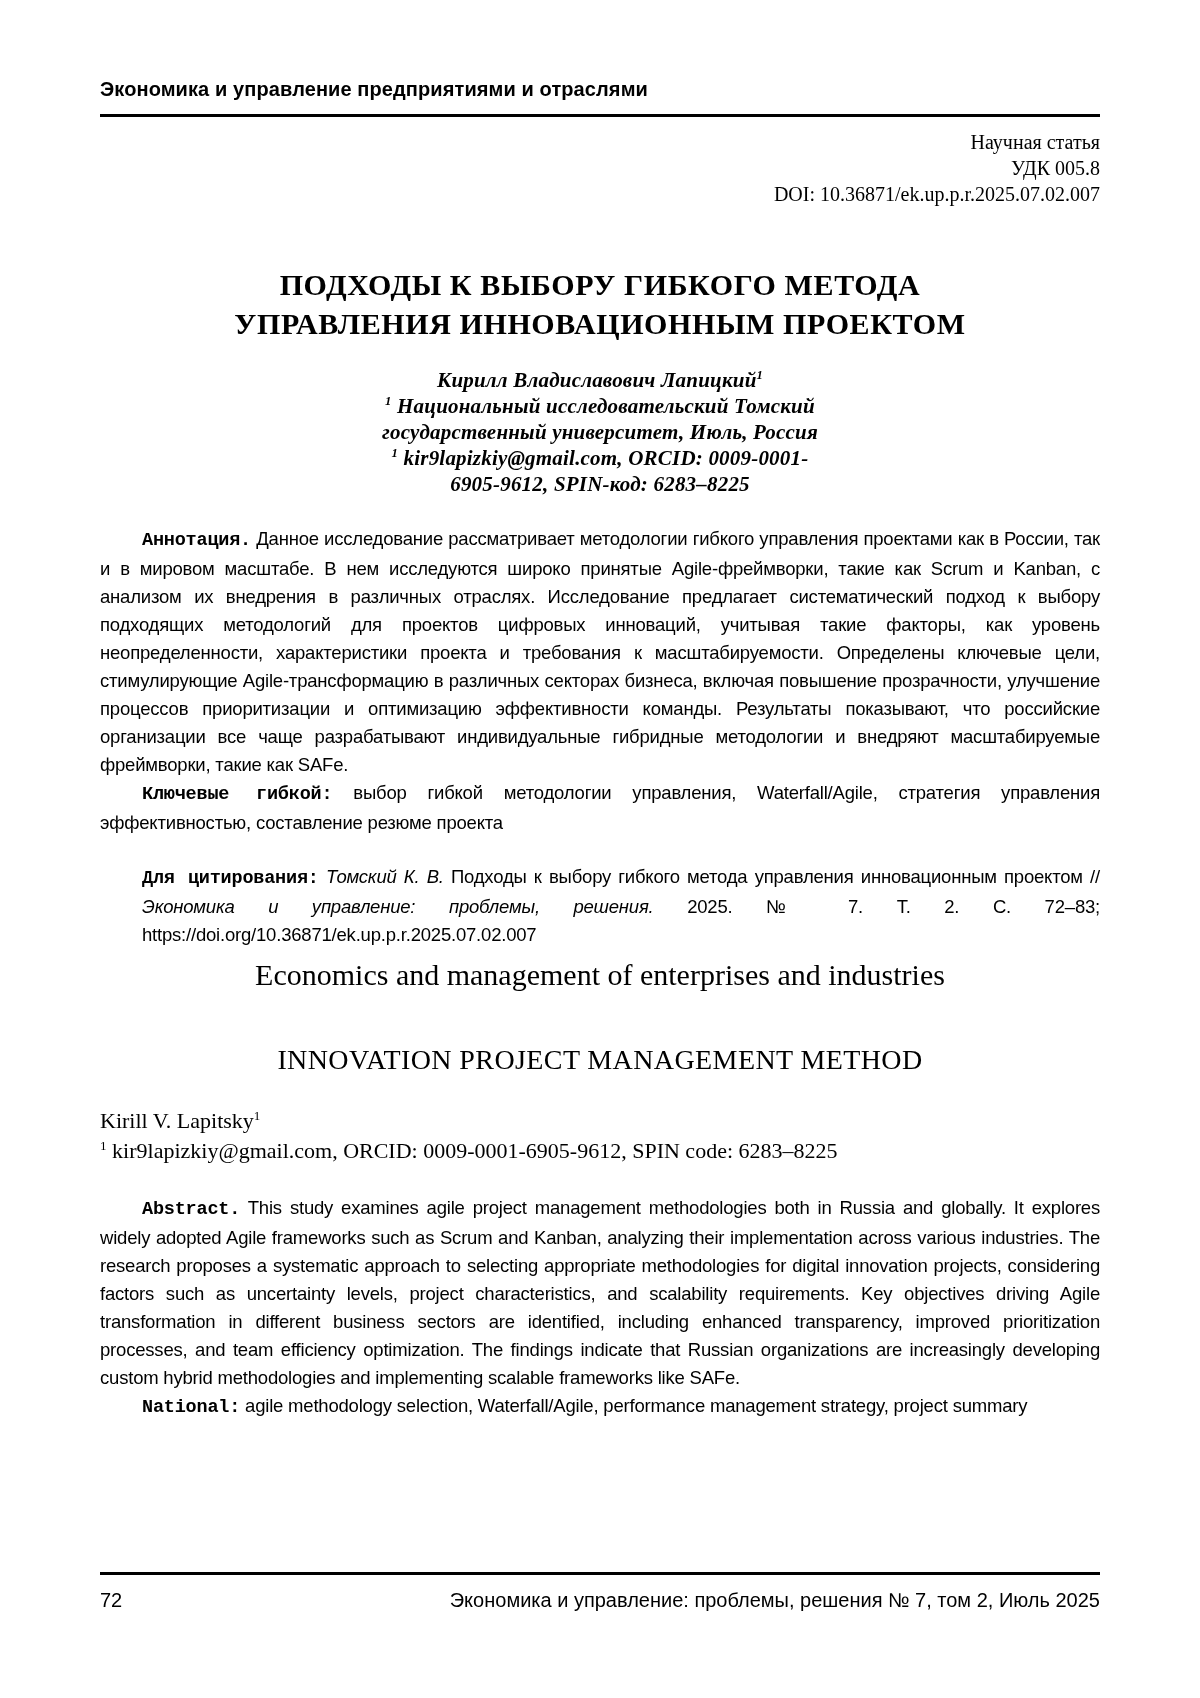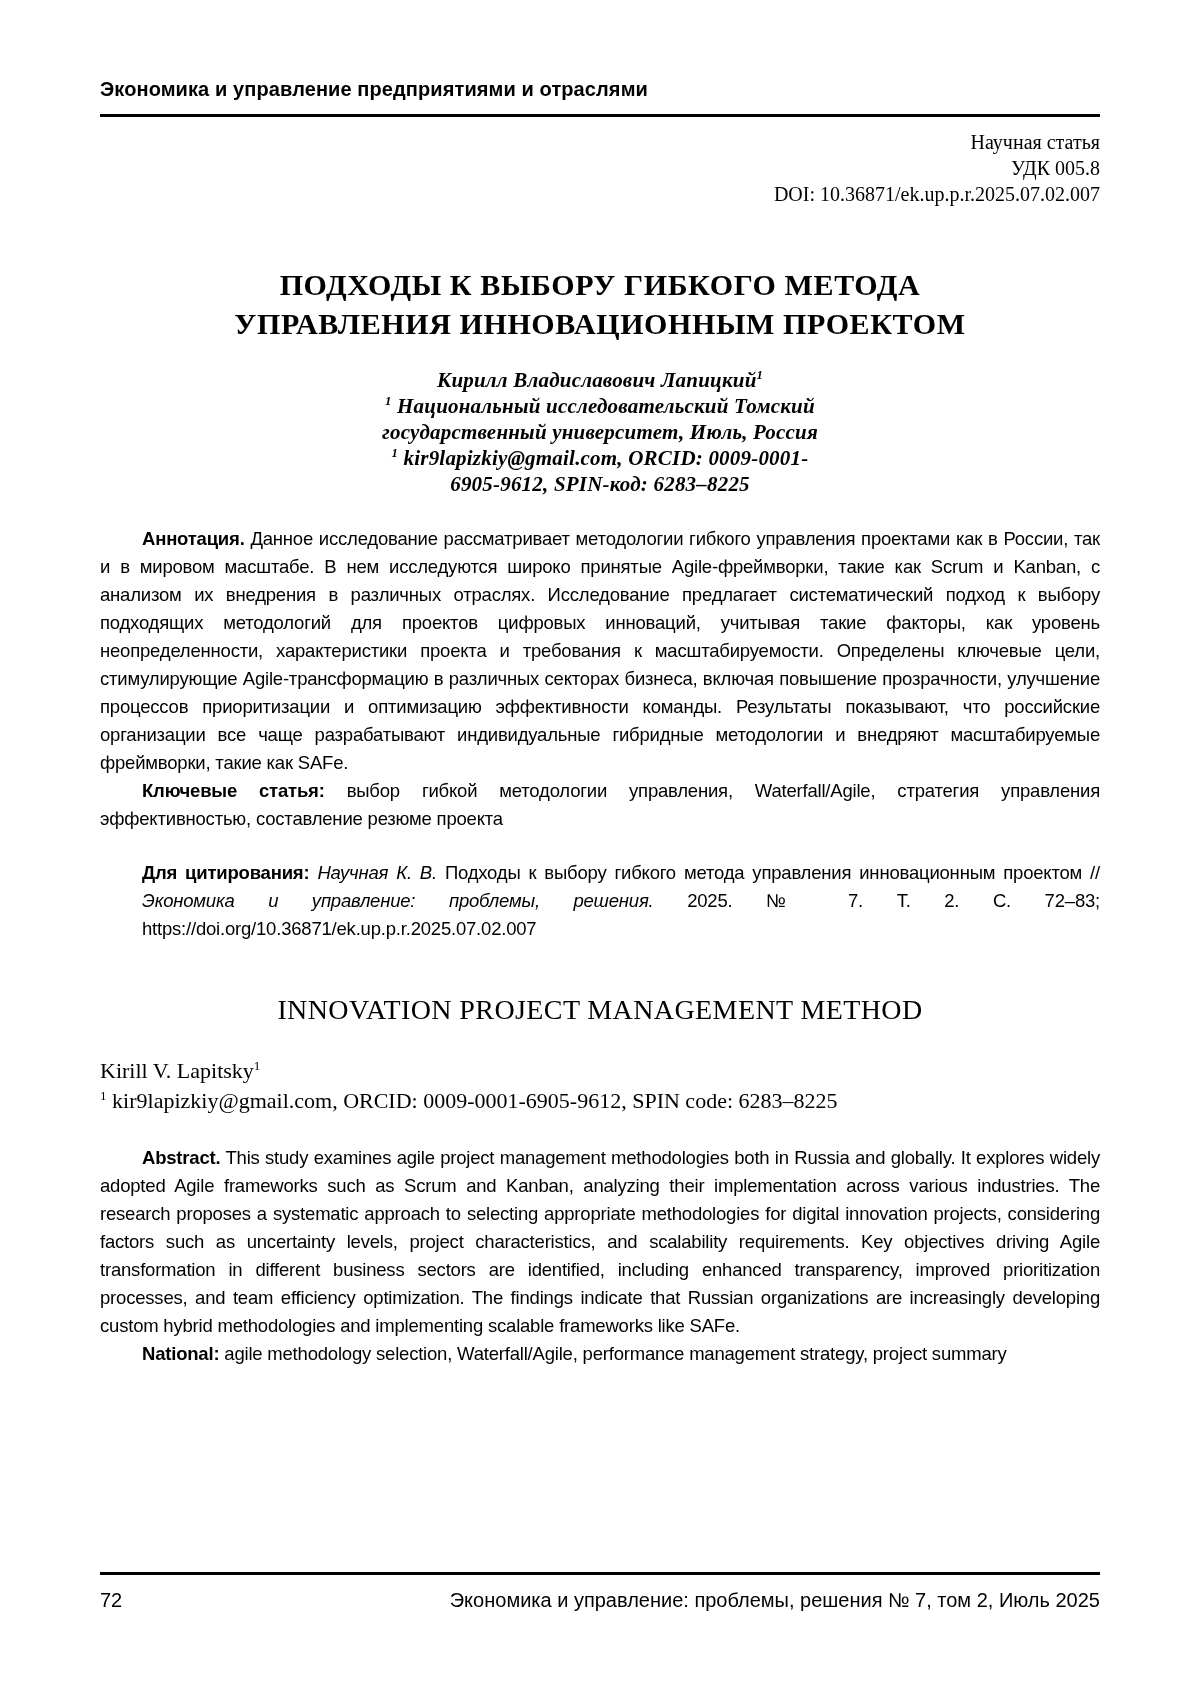--- a/index.html
+++ b/index.html
@@ -33,21 +33,21 @@
     font-size:21px;line-height:26px;letter-spacing:0.2px;
   }
 
   
   .para{
     margin:0;font-family:"Liberation Sans",sans-serif;
     font-size:18.5px;line-height:28px;letter-spacing:-0.2px;
     text-align:justify;text-indent:42px;
   }
   .para.first{margin-top:28px;}
-  .b{font-weight:700;}
+  .b{font-weight:700;font-family:Liberation Mono, monospace;}
   .i{font-style:italic;}
   .citation{
     margin:26px 0 0 42px;font-family:"Liberation Sans",sans-serif;
     font-size:18.5px;line-height:28px;letter-spacing:-0.2px;
     text-align:justify;text-indent:0;
   }
 
   
   .orig-article{margin-top:46px;font-size:20px;line-height:26px;}
   .section-en{margin:8px 0 0 0;text-align:center;font-size:30px;line-height:36px;font-weight:400;}
@@ -85,25 +85,26 @@
   <div class="authors-ru">
     <div><span>Кирилл Владиславович Лапицкий</span><sup>1</sup></div>
     <div><sup>1</sup> <span>Национальный исследовательский Томский</span></div>
     <div><span>государственный университет, Июль, Россия</span></div>
     <div><sup>1</sup> <span>kir9lapizkiy@gmail.com, ORCID: 0009-0001-</span></div>
     <div><span>6905-9612, SPIN-код: 6283–8225</span></div>
   </div>
 
   <p class="para first"><span class="b">Аннотация.</span> <span>Данное исследование рассматривает методологии гибкого управления проектами как в России, так и в мировом масштабе. В нем исследуются широко принятые Agile-фреймворки, такие как Scrum и Kanban, с анализом их внедрения в различных отраслях. Исследование предлагает систематический подход к выбору подходящих методологий для проектов цифровых инноваций, учитывая такие факторы, как уровень неопределенности, характеристики проекта и требования к масштабируемости. Определены ключевые цели, стимулирующие Agile-трансформацию в различных секторах бизнеса, включая повышение прозрачности, улучшение процессов приоритизации и оптимизацию эффективности команды. Результаты показывают, что российские организации все чаще разрабатывают индивидуальные гибридные методологии и внедряют масштабируемые фреймворки, такие как SAFe.</span></p>
 
-  <p class="para"><span class="b">Ключевые статья:</span> <span>выбор гибкой методологии управления, Waterfall/Agile, стратегия управления эффективностью, составление резюме проекта</span></p>
+  <p class="para"><span class="b">Ключевые гибкой:</span> <span>выбор гибкой методологии управления, Waterfall/Agile, стратегия управления эффективностью, составление резюме проекта</span></p>
 
-  <p class="citation"><span class="b">Для цитирования:</span> <span class="i">Научная К. В.</span> <span>Подходы к выбору гибкого метода управления инновационным проектом //</span> <span class="i">Экономика и управление: проблемы, решения.</span> <span>2025. № 7. Т. 2. С. 72–83; https://doi.org/10.36871/ek.up.p.r.2025.07.02.007</span></p>
+  <p class="citation"><span class="b">Для цитирования:</span> <span class="i">Томский К. В.</span> <span>Подходы к выбору гибкого метода управления инновационным проектом //</span> <span class="i">Экономика и управление: проблемы, решения.</span> <span>2025. № 7. Т. 2. С. 72–83; https://doi.org/10.36871/ek.up.p.r.2025.07.02.007</span></p>
 
 
+  <h2 class="section-en">Economics and management of enterprises and industries</h2>
 
   <h2 class="title-en"><br><span>INNOVATION PROJECT MANAGEMENT METHOD</span></h2>
 
   <div class="authors-en">
     <div><span>Kirill V. Lapitsky</span><sup>1</sup></div>
     <div><sup>1</sup> <span>kir9lapizkiy@gmail.com, ORCID: 0009-0001-6905-9612, SPIN code: 6283–8225</span></div>
   </div>
 
   <p class="para first"><span class="b">Abstract.</span> <span>This study examines agile project management methodologies both in Russia and globally. It explores widely adopted Agile frameworks such as Scrum and Kanban, analyzing their implementation across various industries. The research proposes a systematic approach to selecting appropriate methodologies for digital innovation projects, considering factors such as uncertainty levels, project characteristics, and scalability requirements. Key objectives driving Agile transformation in different business sectors are identified, including enhanced transparency, improved prioritization processes, and team efficiency optimization. The findings indicate that Russian organizations are increasingly developing custom hybrid methodologies and implementing scalable frameworks like SAFe.</span></p>
 

